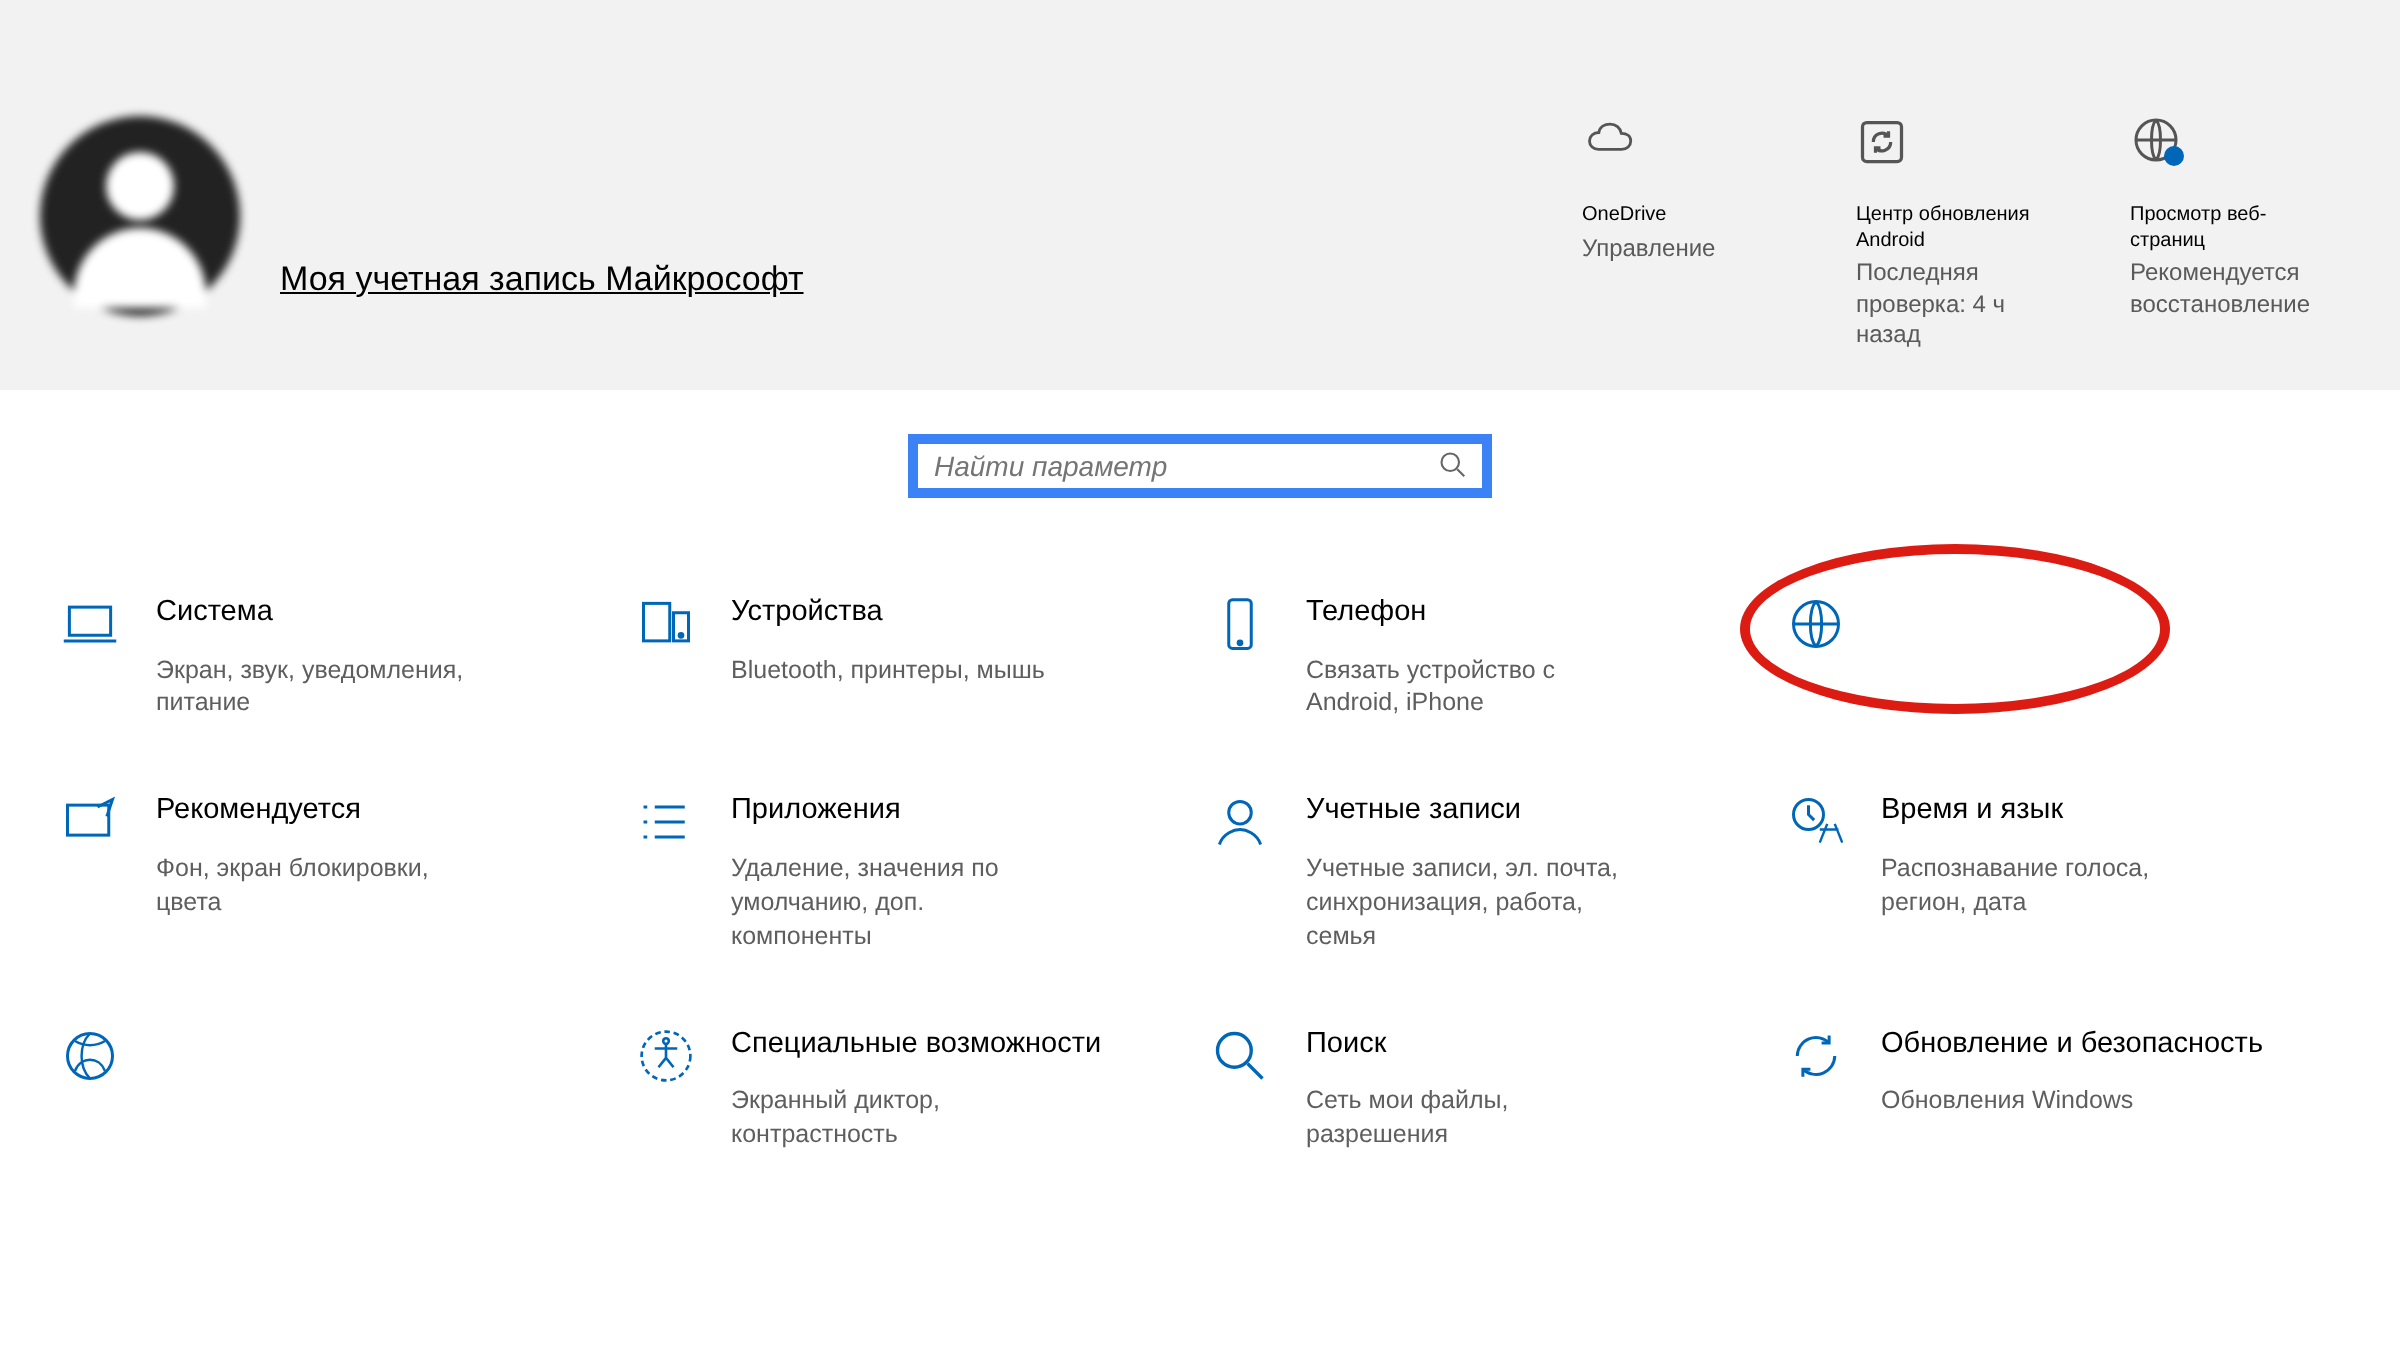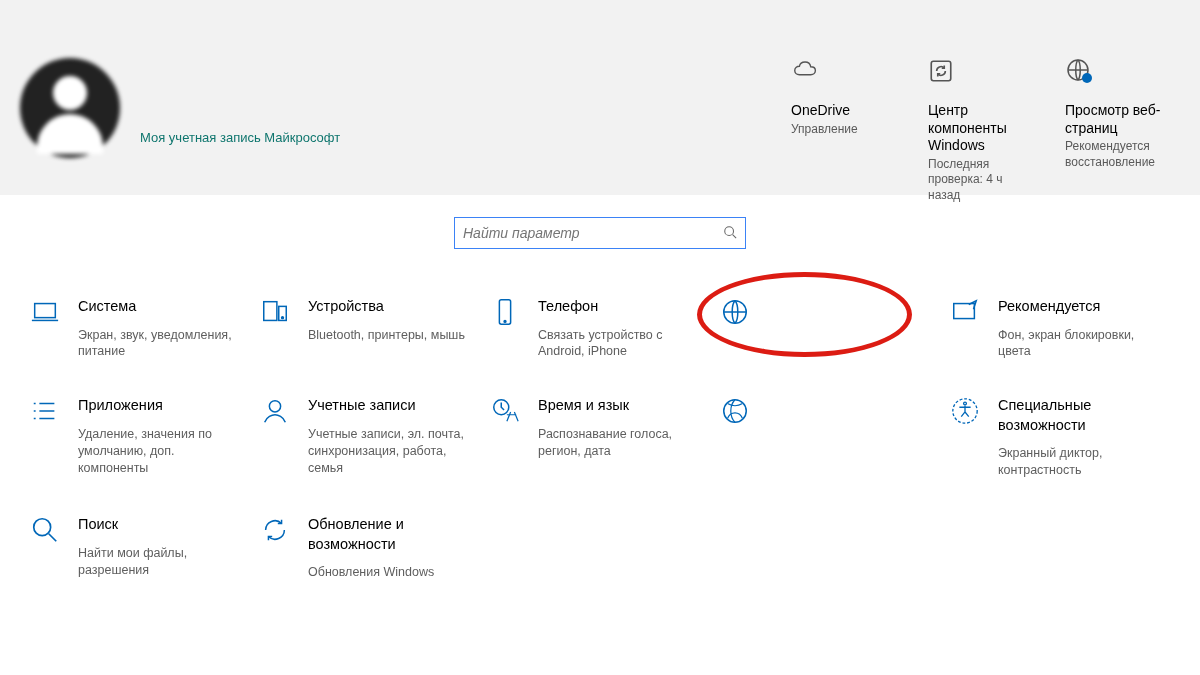--- a/index.html
+++ b/index.html
@@ -17,41 +17,41 @@
     background: #222; position: relative; filter: blur(2px);
   }
   .avatar::before {
     content: ""; position: absolute; width: 34px; height: 34px; background: #fff;
     border-radius: 50%; top: 18px; left: 33px;
   }
   .avatar::after {
     content: ""; position: absolute; width: 66px; height: 40px; background: #fff;
     border-radius: 40px 40px 0 0; top: 56px; left: 17px;
   }
-  .ms-link { color: #0f766e; font-size: 13px; margin-top: 72px; cursor: pointer; }
+  .ms-link { color: #000000; font-size: 17px; margin-top: 72px; cursor: pointer; text-decoration: underline; }
   .status-cards { display: flex; gap: 32px; }
   .status-card { width: 105px; font-size: 12px; color: #5a5a5a; }
   .status-card .icon { height: 32px; margin-bottom: 12px; color: #444; }
-  .status-card .title { color: #000; font-size: 14px; margin-bottom: 2px; line-height: 1.25; }
+  .status-card .title { color: #000; font-size: 10px; margin-bottom: 2px; line-height: 1.25; }
   .status-card .sub { line-height: 1.3; }
 
   .search-row { display: flex; justify-content: center; padding: 22px 0 8px; }
   .search-box {
-    width: 292px; height: 32px; border: 1px solid #3b82f6;
+    width: 292px; height: 32px; border: 5px solid #3b82f6;
     display: flex; align-items: center; padding: 0 8px;
   }
   .search-box input {
     flex: 1; border: none; outline: none; font-size: 14px; color: #666;
     font-style: italic; background: transparent;
   }
   .search-box .mag { color: #666; font-size: 14px; }
 
   .grid {
     display: grid;
-    grid-template-columns: repeat(5, 1fr);
+    grid-template-columns: repeat(4, 1fr);
     column-gap: 10px;
     row-gap: 36px;
     padding: 40px 30px 0 30px;
   }
   .tile { display: flex; gap: 14px; cursor: pointer; position: relative; }
   .tile .icon-box { width: 34px; flex-shrink: 0; color: #0067b8; }
   .tile .icon-box svg { width: 30px; height: 30px; }
   .tile-text { font-size: 12.5px; line-height: 1.35; }
   .tile-title { font-size: 14.5px; color: #000; margin-bottom: 3px; }
   .tile-desc { color: #5e5e5e; max-width: 165px; margin-top: 10px; }
@@ -89,21 +89,21 @@
     </div>
 
     <div class="status-card">
       <div class="icon i-update">
         <svg viewBox="0 0 24 24" width="26" height="26" fill="none" stroke="#555" stroke-width="1.5">
           <rect x="3" y="3" width="18" height="18" rx="2"></rect>
           <path d="M8 12a4 4 0 0 1 7-2.7M16 12a4 4 0 0 1-7 2.7"></path>
           <path d="M15 7v2.3h-2.3M9 17v-2.3h2.3"></path>
         </svg>
       </div>
-      <div class="title">Центр компоненты Windows</div>
+      <div class="title">Центр обновления Android</div>
       <div class="sub">Последняя проверка: 4 ч назад</div>
     </div>
 
     <div class="status-card">
       <div class="icon i-globe">
         <svg viewBox="0 0 28 28" width="28" height="28">
           <g fill="none" stroke="#555" stroke-width="1.5">
             <circle cx="13" cy="12" r="10"></circle>
             <path d="M3 12h20M13 2c3 3 3 17 0 20M13 2c-3 3-3 17 0 20"></path>
           </g>
@@ -258,31 +258,31 @@
 
   <div class="tile">
     <div class="icon-box">
       <svg viewBox="0 0 32 32" fill="none" stroke="#0067b8" stroke-width="1.8">
           <circle cx="13" cy="13" r="9"></circle>
           <path d="M20 20l8 8"></path>
         </svg>
     </div>
     <div class="tile-text">
       <div class="tile-title">Поиск</div>
-      <div class="tile-desc">Найти мои файлы, разрешения</div>
+      <div class="tile-desc">Сеть мои файлы, разрешения</div>
     </div>
   </div>
 
 
   <div class="tile">
     <div class="icon-box">
       <svg viewBox="0 0 32 32" fill="none" stroke="#0067b8" stroke-width="1.6">
           <path d="M6 16a10 10 0 0 1 17-7M26 16a10 10 0 0 1-17 7"></path>
           <path d="M23 5v4h-4M9 27v-4h4"></path>
         </svg>
     </div>
     <div class="tile-text">
-      <div class="tile-title">Обновление и возможности</div>
+      <div class="tile-title">Обновление и безопасность</div>
       <div class="tile-desc">Обновления Windows</div>
     </div>
   </div>
 
 </div>
 
 </body></html>

